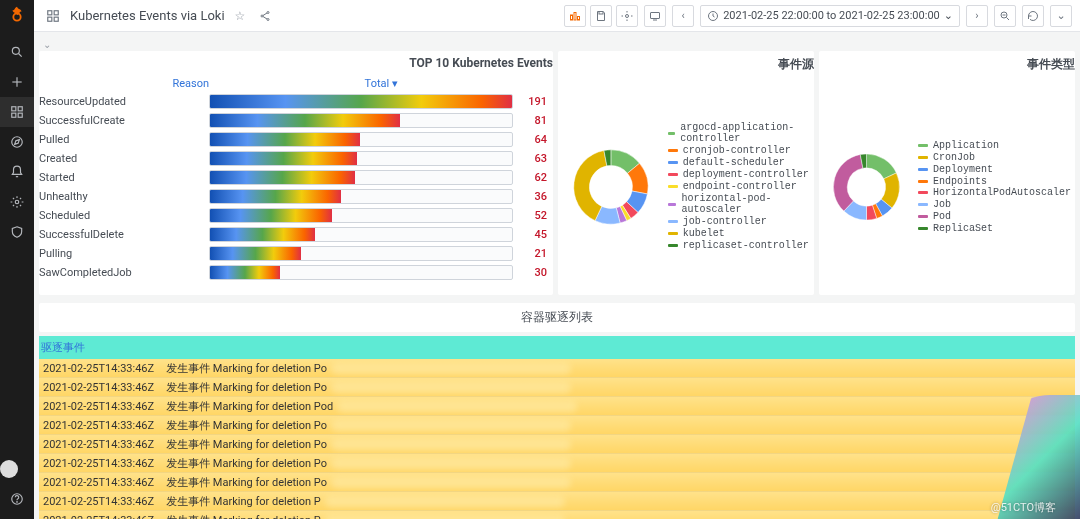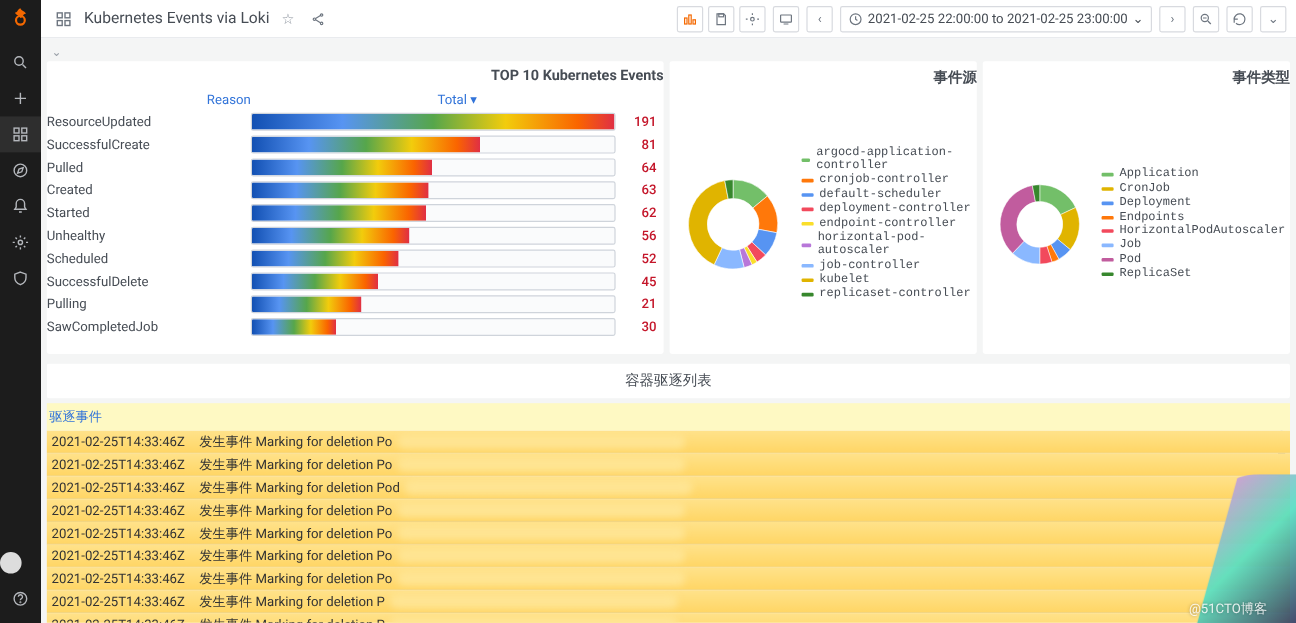--- a/index.html
+++ b/index.html
@@ -37,21 +37,21 @@
 .pie-wrap { flex:1; display:flex; align-items:center; justify-content:center; gap:8px; padding:4px;font-family:Liberation Mono, monospace; }
 .pie { width:130px; height:130px; }
 .legend { display:flex; flex-direction:column; gap:1px; font-size:10px; color:#464c54; }
 .legend-wrap { display:flex; flex-wrap:wrap; gap:0 14px; }
 .legend-col { display:flex; flex-direction:column; gap:1px; }
 .lg { display:flex; align-items:center; gap:5px; }
 .lg .sw { width:10px; height:3px; border-radius:1px; }
 .row2 { margin-top:8px; }
 .row2-title { text-align:center; font-size:12px; padding:6px 0; background:#fff; }
 .row3 { margin-top:4px; }
-.row3-title { font-size:11px; color:#3274d9; padding:4px 2px; background:#fef9c3; }
+.row3-title { font-size:11px; color:#3274d9; padding:4px 2px; background:#5eead4; }
 .log-panel { background:#fff; position:relative; }
 .log-line { background:linear-gradient(180deg,#ffe28a,#ffd666); height:19px; font-size:11px; display:flex; align-items:center; padding:0 4px; border-bottom:1px solid rgba(0,0,0,0.05); color:#333; position:relative; overflow:hidden; }
 .log-line .ts { margin-right:12px; }
 .log-line .msg { white-space:nowrap; }
 .log-line .blur { filter:blur(3px); background:rgba(255,230,150,0.9); flex:1; height:12px; margin-left:4px; border-radius:6px; max-width:240px; }
 .scrollbar-v { position:absolute; right:4px; top:0; width:6px; height:90px; background:#c5c9d0; border-radius:3px; }
 .watermark { position:fixed; right:24px; bottom:4px; font-size:11px; color:rgba(255,255,255,0.85); text-shadow:0 0 3px rgba(0,0,0,0.4); z-index:200; }
 .ribbon { position:fixed; right:-6px; bottom:-6px; width:90px; height:130px; background:linear-gradient(135deg,#ff7ce5 0%,#55e0c4 50%,#2e2654 100%); z-index:150; border-top-left-radius:60% 40%; pointer-events:none; opacity:0.9; clip-path:polygon(40% 0,100% 0,100% 100%,0 100%); }
 svg { display:block; }
 </style>
@@ -238,21 +238,21 @@
             <div class="top10-bar-track">
               <div class="top10-bar" style="width:48.06201550387597%"></div>
             </div>
             <div class="top10-value">62</div>
           </div>
           <div class="top10-row">
             <div class="top10-label">Unhealthy</div>
             <div class="top10-bar-track">
               <div class="top10-bar" style="width:43.41085271317829%"></div>
             </div>
-            <div class="top10-value">56</div>
+            <div class="top10-value">36</div>
           </div>
           <div class="top10-row">
             <div class="top10-label">Scheduled</div>
             <div class="top10-bar-track">
               <div class="top10-bar" style="width:40.310077519379846%"></div>
             </div>
             <div class="top10-value">52</div>
           </div>
           <div class="top10-row">
             <div class="top10-label">SuccessfulDelete</div>

